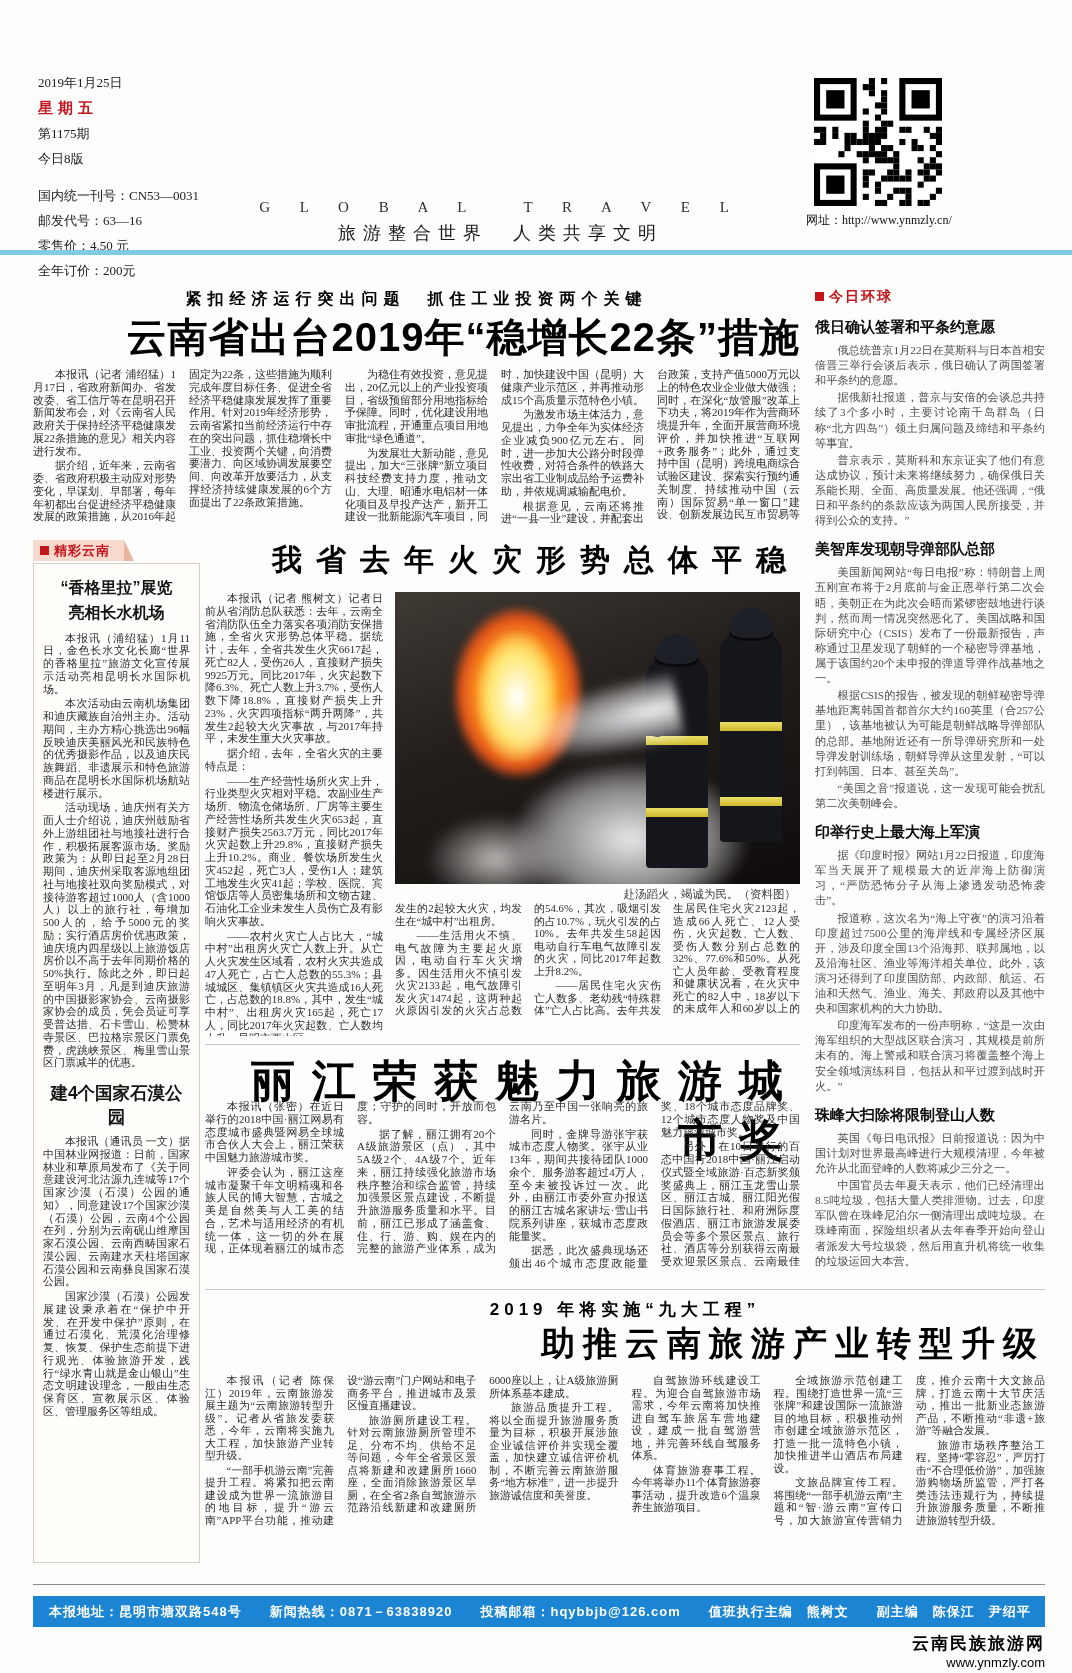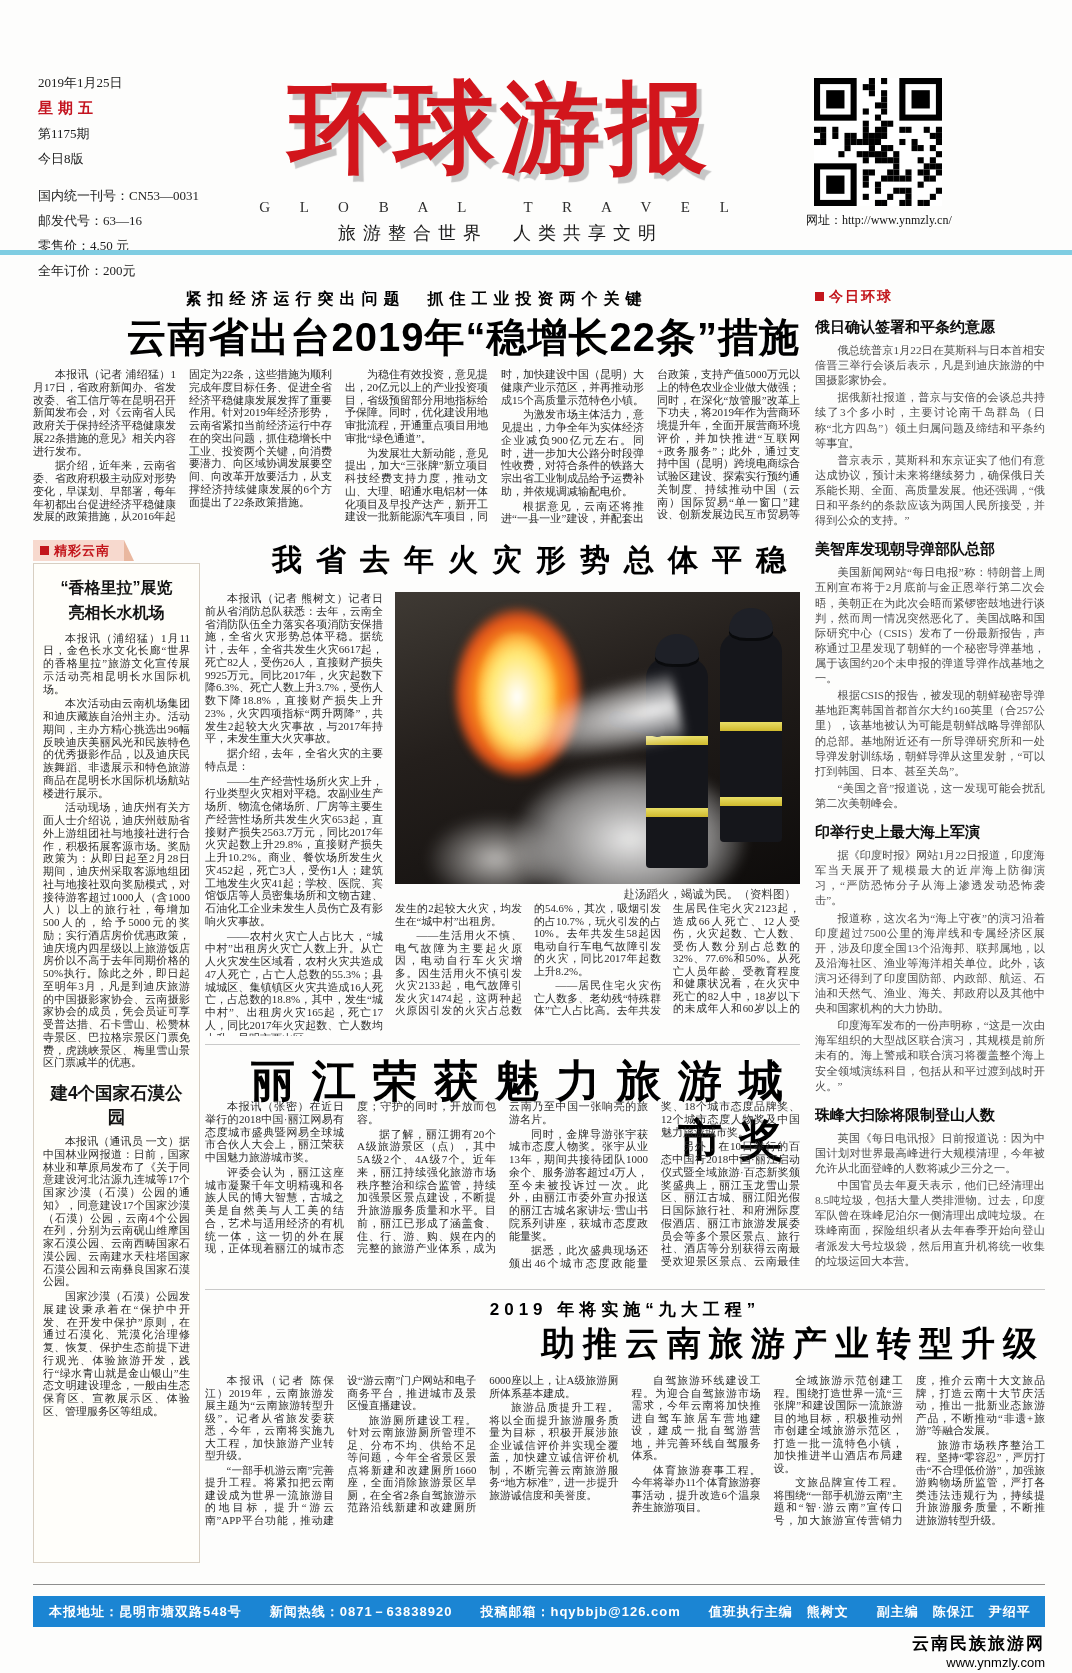--- a/index.html
+++ b/index.html
@@ -131,21 +131,20 @@
     <p>今日8版</p>
     <div class="gap"></div>
     <div class="pub-lines">
         <p>国内统一刊号：CN53—0031</p>
         <p>邮发代号：63—16</p>
         <p>零售价：4.50 元</p>
         <p>全年订价：200元</p>
       </div>
   </div>
 
-  <div class="abs masthead">环球游报</div>
   <div class="abs slogan">旅游整合世界　人类共享文明</div>
   <div class="abs masthead-en">G L O B A L　 T R A V E L</div>
 
   <div class="abs qr-box"><svg xmlns="http://www.w3.org/2000/svg" viewBox="0 0 105 105" width="100%" height="100%">
         <rect width="105" height="105" fill="#fff"></rect>
         <rect x="0" y="0" width="35" height="35" fill="#000"></rect>
         <rect x="5" y="5" width="25" height="25" fill="#fff"></rect>
         <rect x="10" y="10" width="15" height="15" fill="#000"></rect>
         <rect x="70" y="0" width="35" height="35" fill="#000"></rect>
         <rect x="75" y="5" width="25" height="25" fill="#fff"></rect>
@@ -357,21 +356,21 @@
       <p>旅游市场秩序整治工程。坚持“零容忍”，严厉打击“不合理低价游”，加强旅游购物场所监管，严打各类违法违规行为，持续提升旅游服务质量，不断推进旅游转型升级。</p>
     </div>
 
   <div class="abs world">
     <div class="world-label">
       <span class="sq"></span><span>今日环球</span>
     </div>
     <div class="world-story">
       <div class="world-title">俄日确认签署和平条约意愿</div>
       <div class="t-body">
-          <p>俄总统普京1月22日在莫斯科与日本首相安倍晋三举行会谈后表示，凡是到迪庆旅游的中国摄影家协会。</p>
+          <p>俄总统普京1月22日在莫斯科与日本首相安倍晋三举行会谈后表示，俄日确认了两国签署和平条约的意愿。</p>
           <p>据俄新社报道，普京与安倍的会谈总共持续了3个多小时，主要讨论南千岛群岛（日称“北方四岛”）领土归属问题及缔结和平条约等事宜。</p>
           <p>普京表示，莫斯科和东京证实了他们有意达成协议，预计未来将继续努力，确保俄日关系能长期、全面、高质量发展。他还强调，“俄日和平条约的条款应该为两国人民所接受，并得到公众的支持。”</p>
         </div>
     </div>
     <div class="world-story">
       <div class="world-title">美智库发现朝导弹部队总部</div>
       <div class="t-body">
           <p>美国新闻网站“每日电报”称：特朗普上周五刚宣布将于2月底前与金正恩举行第二次会晤，美朝正在为此次会晤而紧锣密鼓地进行谈判，然而周一情况突然恶化了。美国战略和国际研究中心（CSIS）发布了一份最新报告，声称通过卫星发现了朝鲜的一个秘密导弹基地，属于该国约20个未申报的弹道导弹作战基地之一。</p>
           <p>根据CSIS的报告，被发现的朝鲜秘密导弹基地距离韩国首都首尔大约160英里（合257公里），该基地被认为可能是朝鲜战略导弹部队的总部。基地附近还有一所导弹研究所和一处导弹发射训练场，朝鲜导弹从这里发射，“可以打到韩国、日本、甚至关岛”。</p>
           <p>“美国之音”报道说，这一发现可能会扰乱第二次美朝峰会。</p>

